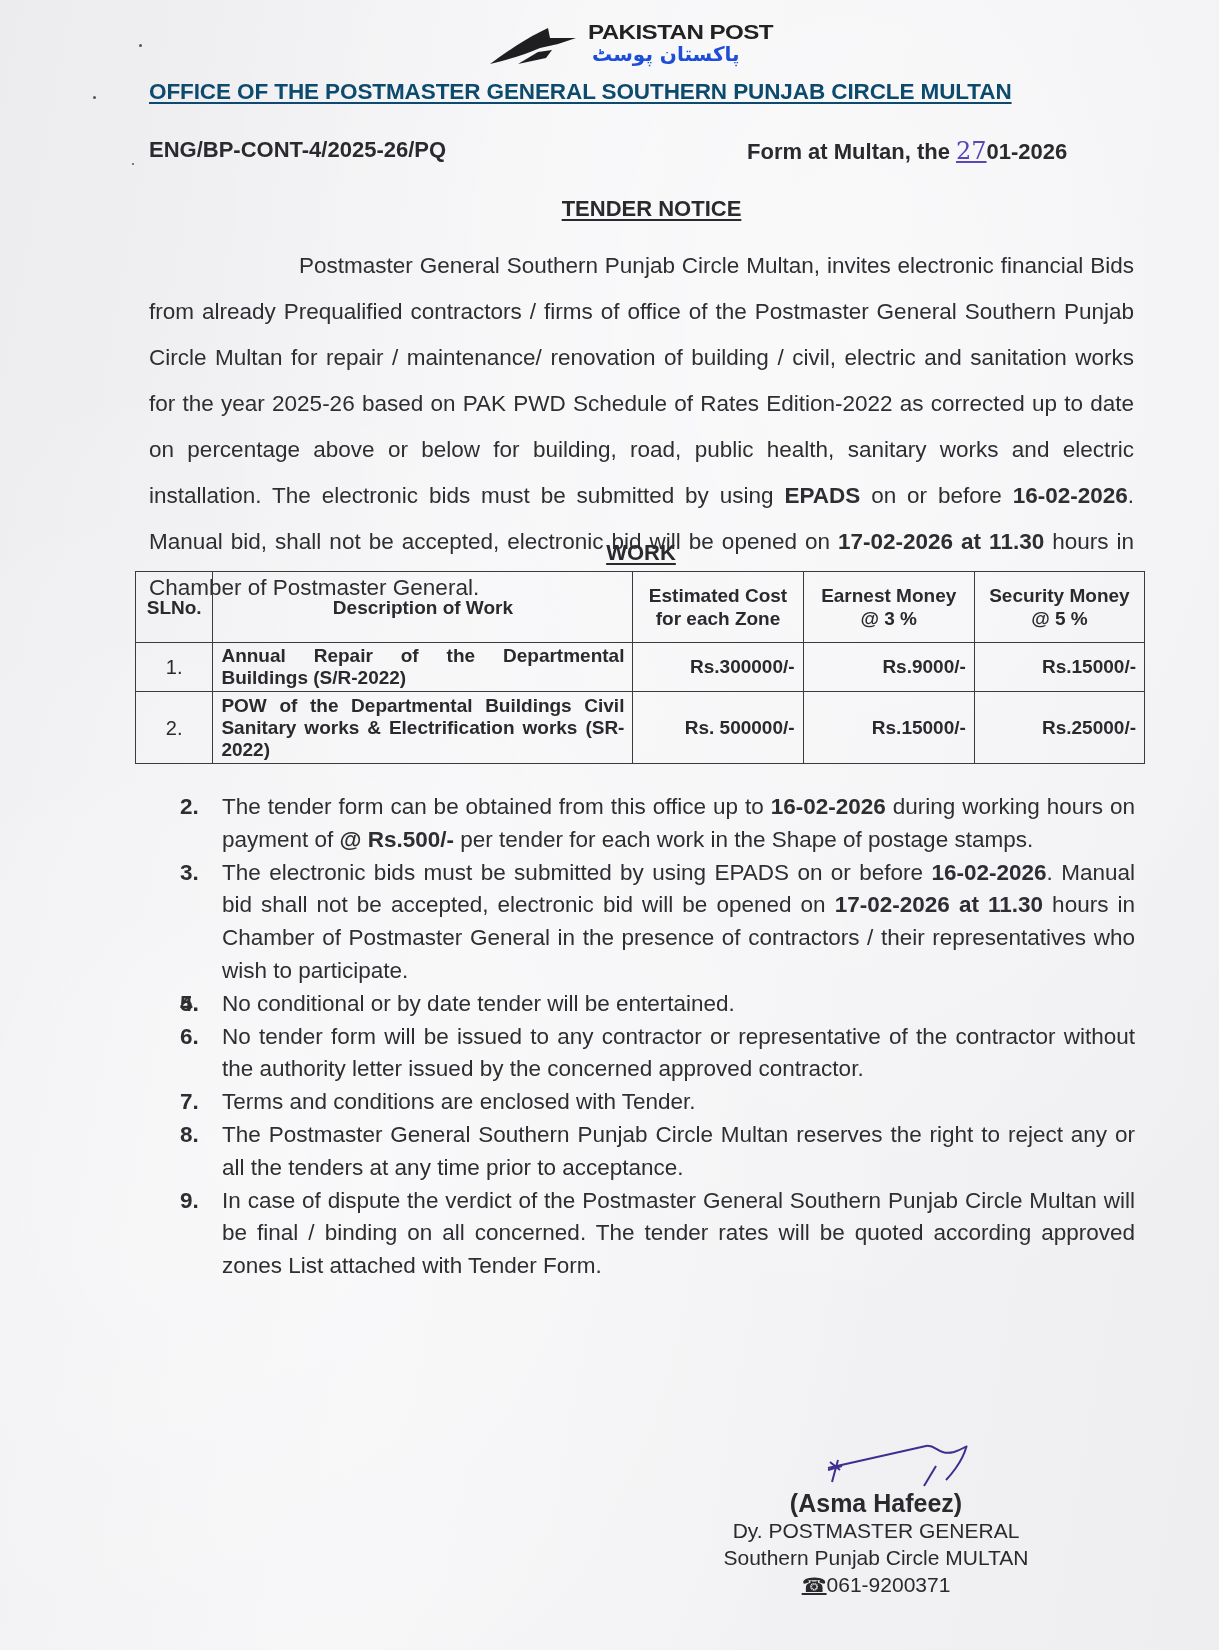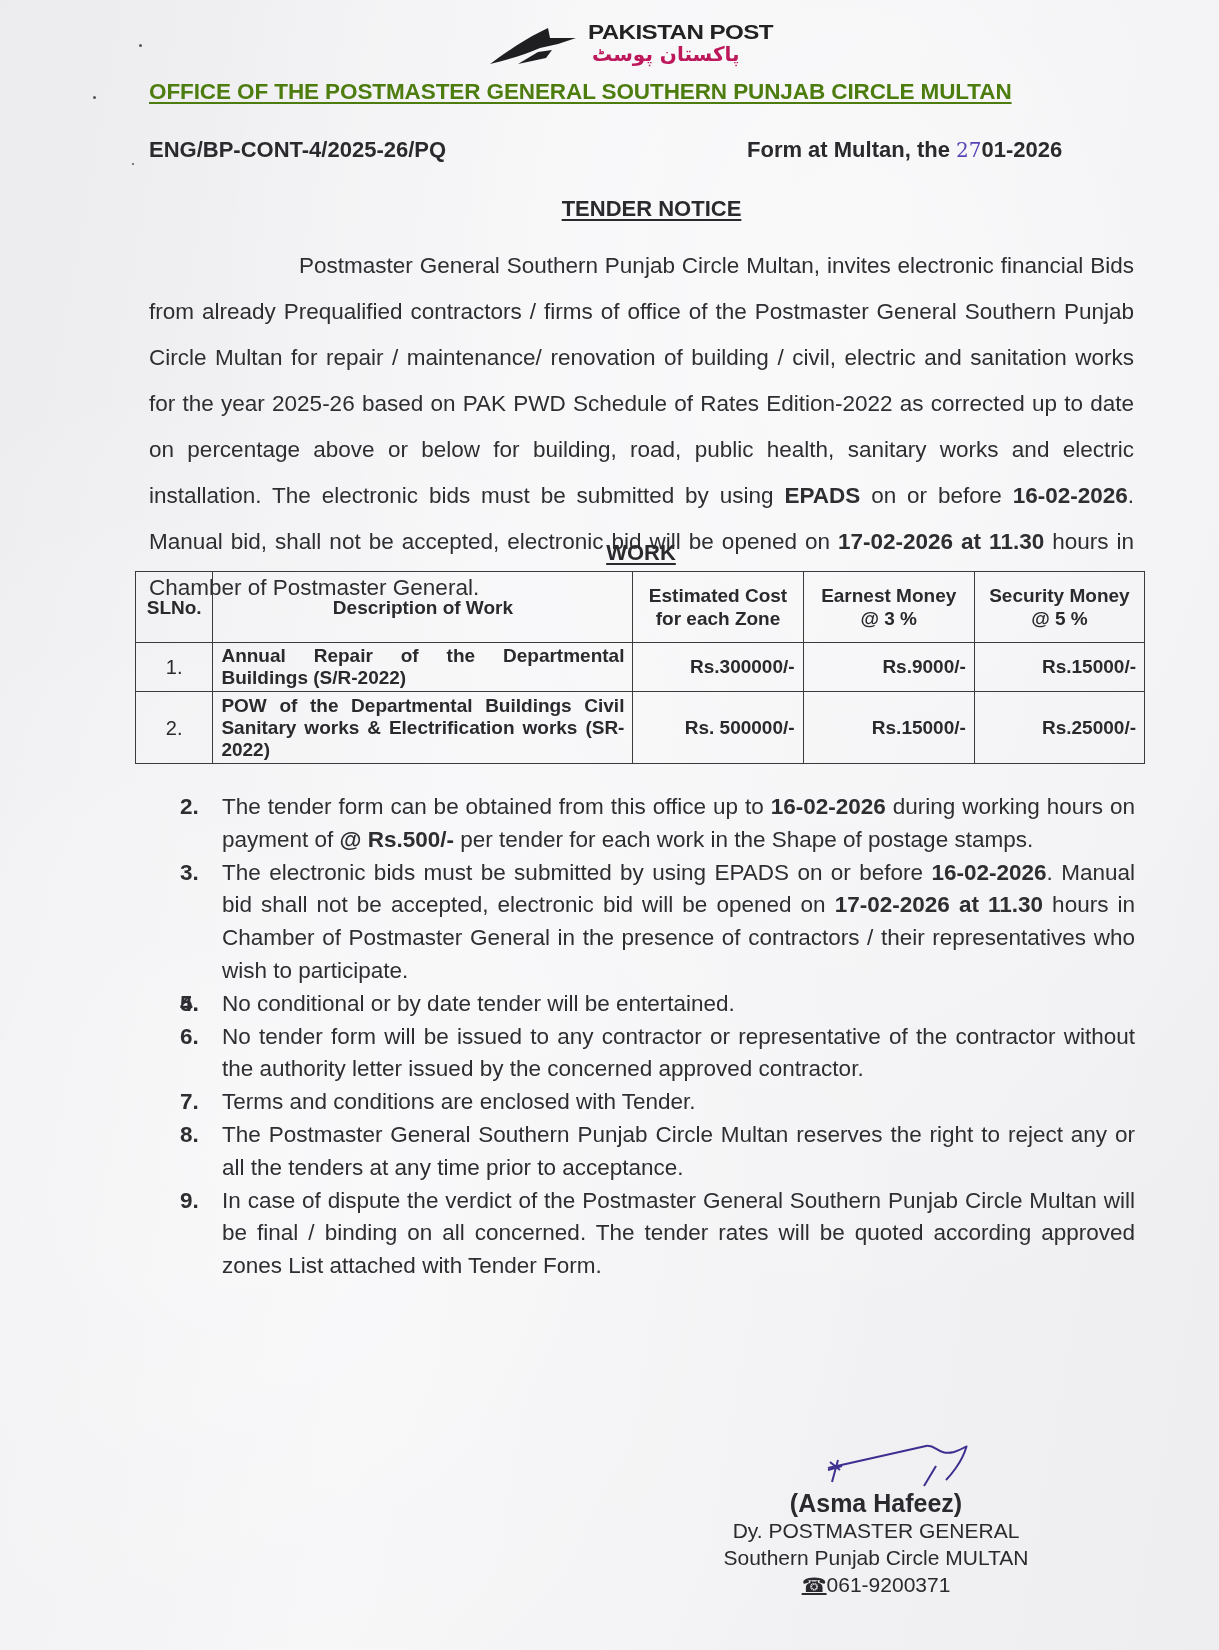--- a/index.html
+++ b/index.html
@@ -19,37 +19,37 @@
     .logo .bird { position: absolute; left: 0; top: 8px; width: 90px; height: 42px; }
     .logo .en {
       position: absolute; left: 100px; top: 4px;
       font-family: "Liberation Sans", sans-serif; font-weight: bold;
       font-size: 21px; letter-spacing: -0.5px; color: #222;
       transform: scaleX(1.15); transform-origin: left top;
     }
     .logo .ur {
       position: absolute; left: 104px; top: 26px;
       font-family: "DejaVu Sans", sans-serif; font-weight: bold; font-size: 20px;
-      color: #be185d; direction: rtl;
+      color: #1d4ed8; direction: rtl;
     }
     .office-title {
       position: absolute; left: 123px; top: 79px; width: 990px;
       font-weight: bold; font-size: 22.5px; text-decoration: underline;
-      text-underline-offset: 3px; color: #4d7c0f; white-space: nowrap;
+      text-underline-offset: 3px; color: #0c4a6e; white-space: nowrap;
       letter-spacing: -0.1px;
     }
     .ref {
       position: absolute; left: 123px; top: 137px;
       font-weight: bold; font-size: 22px; color: #2a2a2e; white-space: nowrap;
     }
     .dated {
       position: absolute; left: 721px; top: 137px;
       font-weight: bold; font-size: 22px; color: #2a2a2e; white-space: nowrap;
     }
-    .dated .hand { color: #5a44b8; font-family: "DejaVu Serif", serif; font-weight: normal; font-size: 20px; }
+    .dated .hand { color: #5a44b8; font-family: "DejaVu Serif", serif; font-weight: normal; font-size: 24px; text-decoration: underline; }
     .notice-title {
       position: absolute; left: 16px; width: 1219px; top: 196px; text-align: center;
       font-weight: bold; font-size: 22px; text-decoration: underline;
       text-underline-offset: 3px;
     }
     .body-para {
       position: absolute; left: 123px; top: 243px; width: 985px;
       font-size: 22.5px; line-height: 46px; text-align: justify;
       text-indent: 150px; color: #2e2e32;
     }

